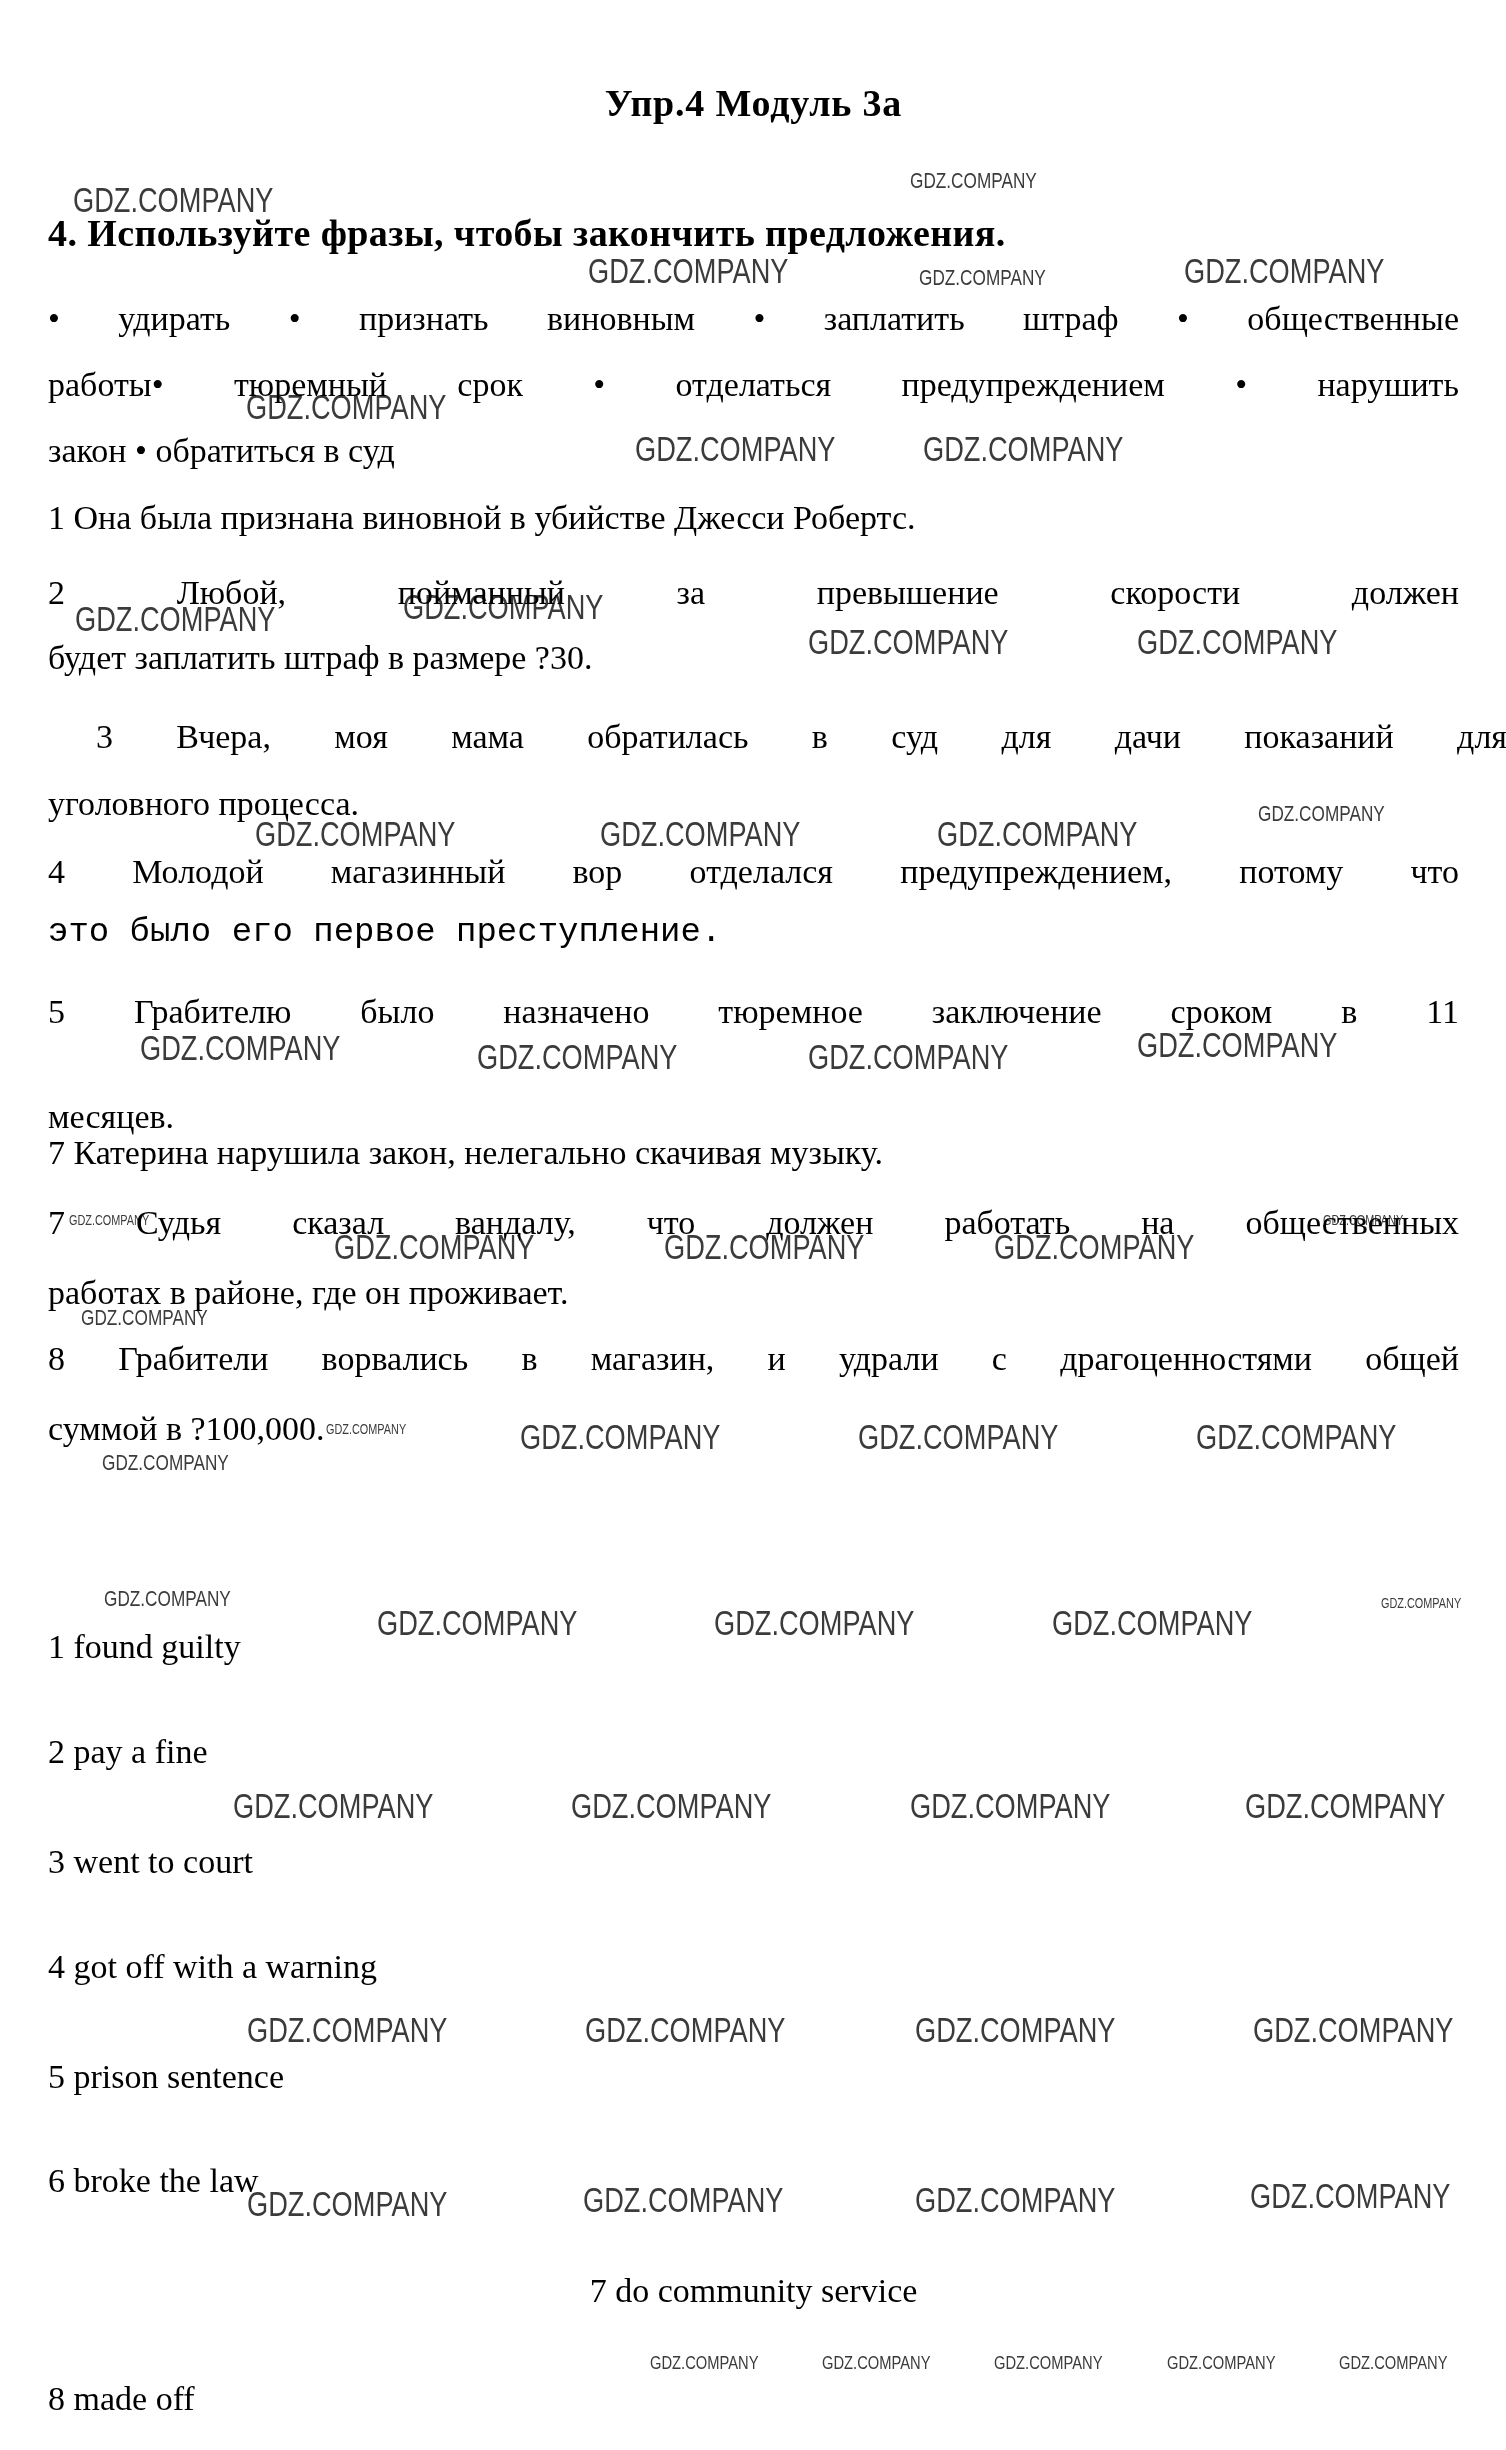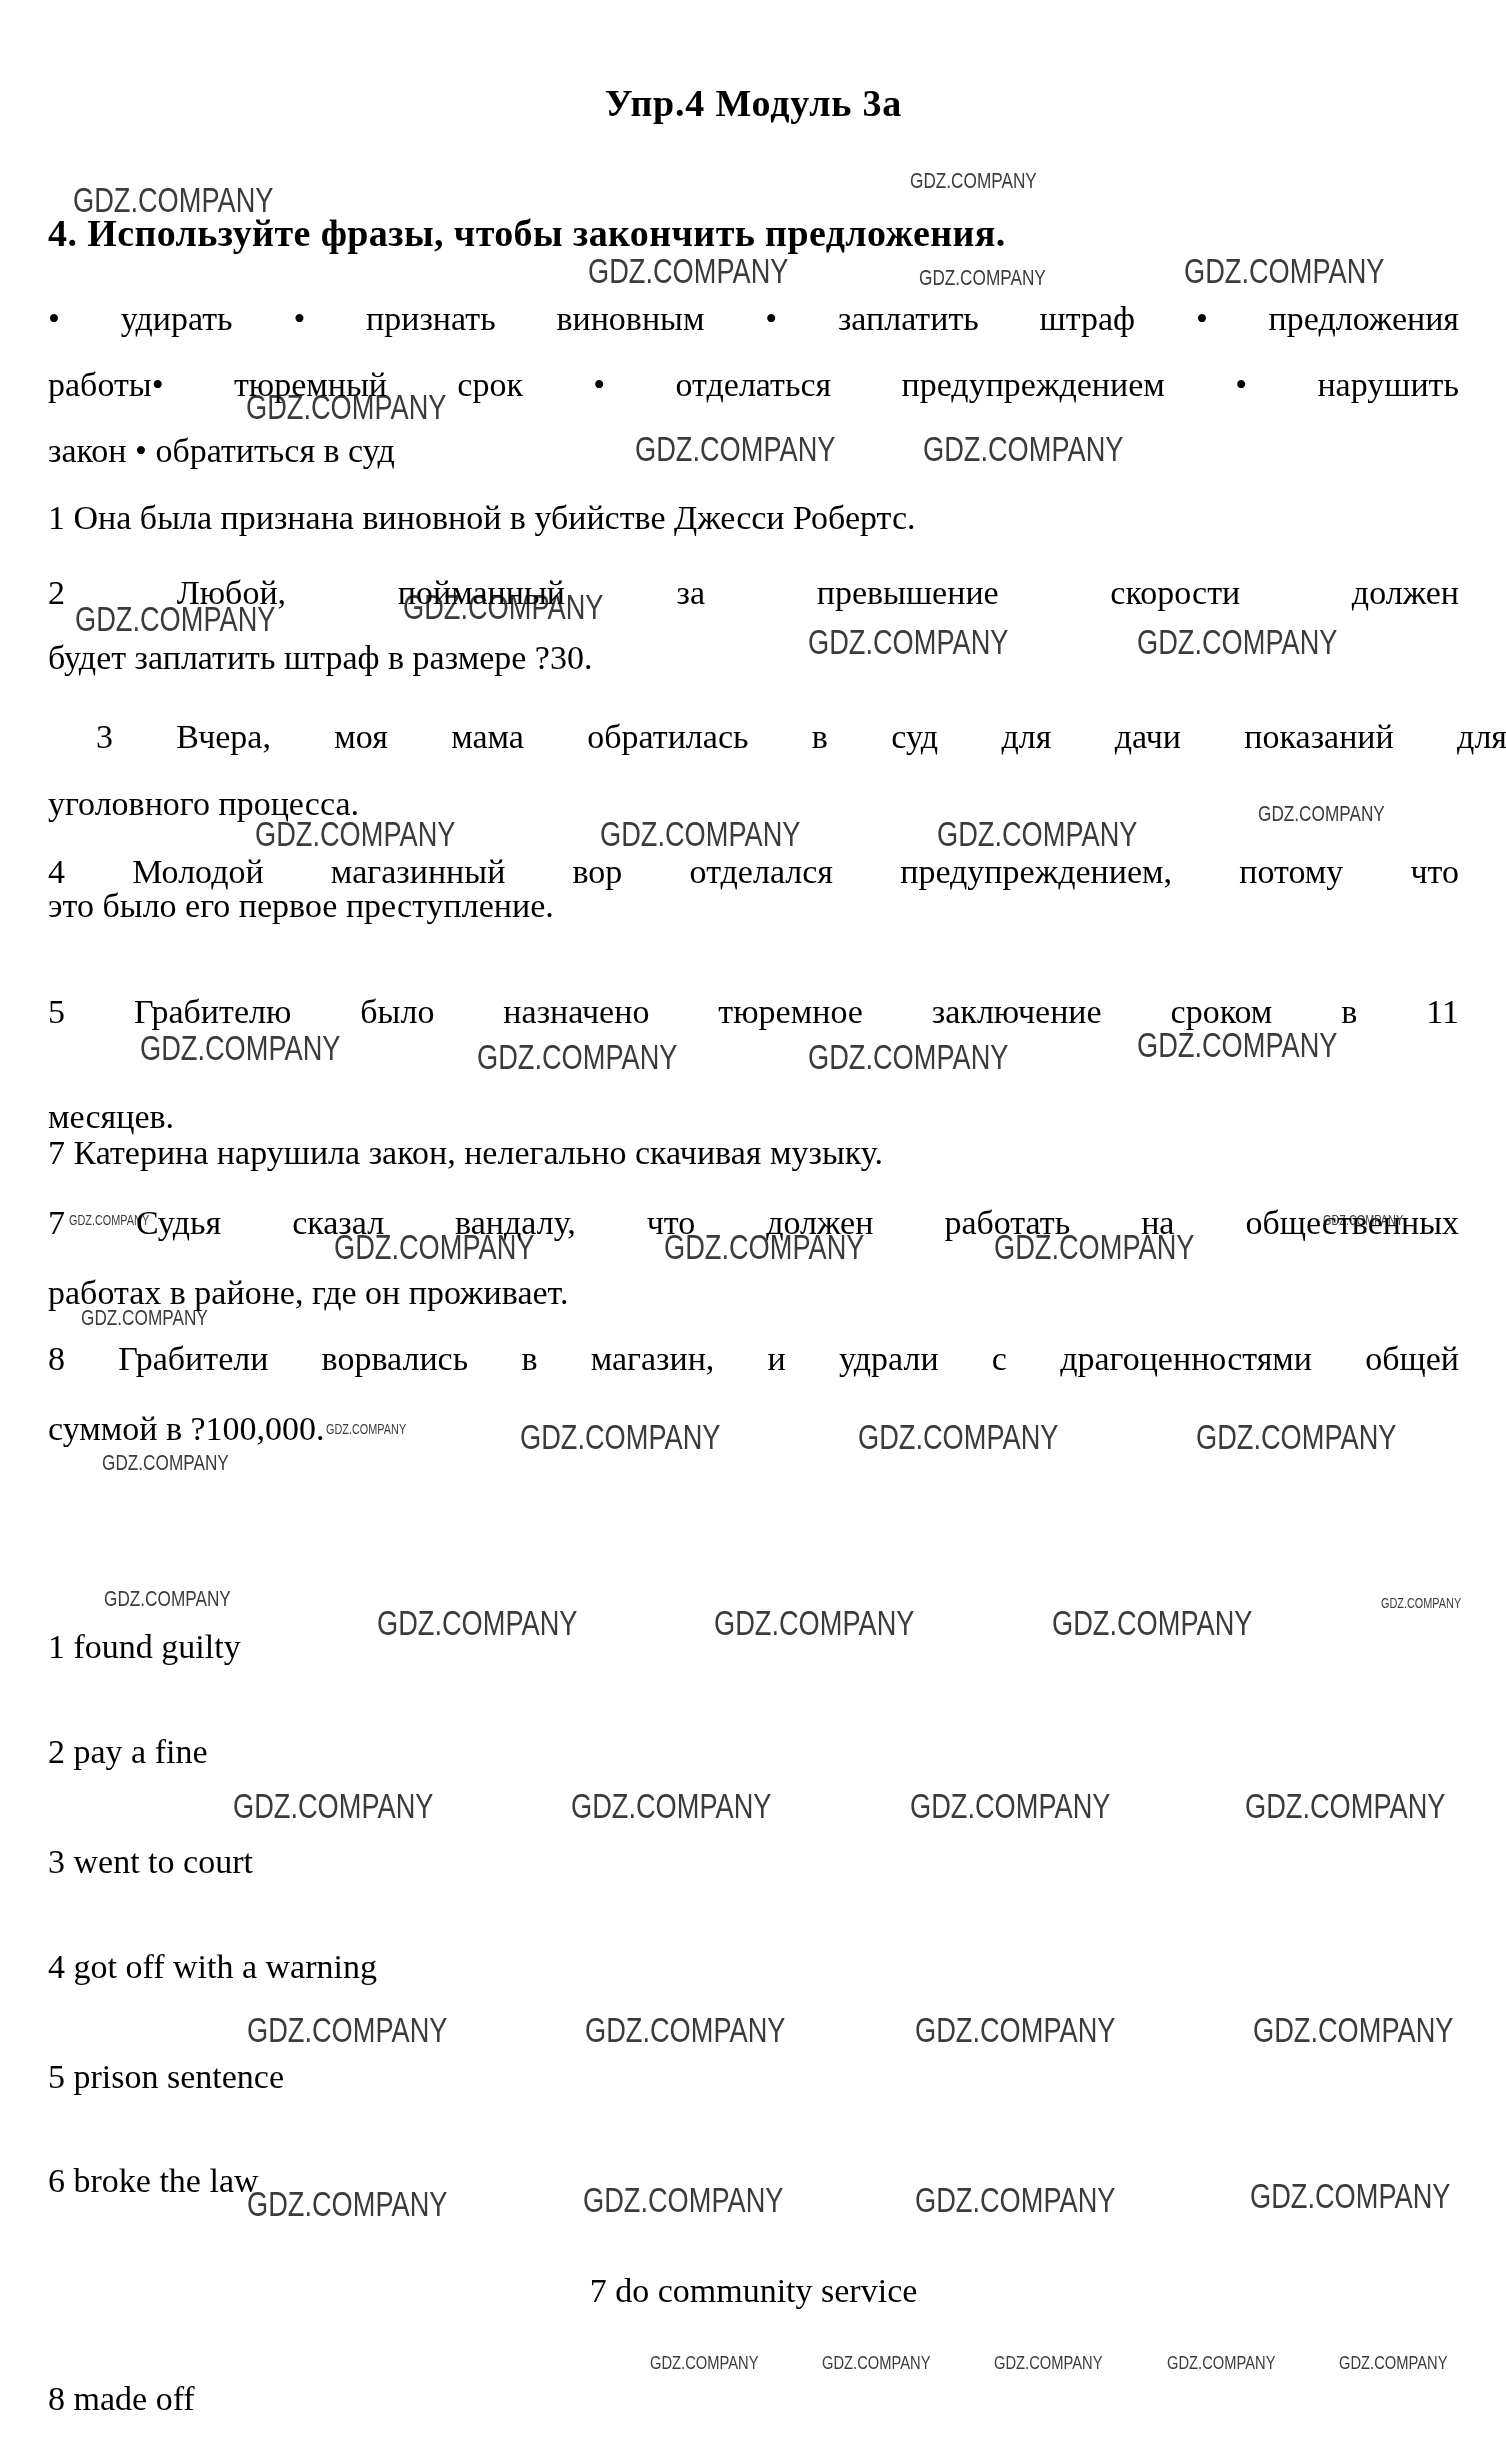--- a/index.html
+++ b/index.html
@@ -145,39 +145,39 @@
 
       <span class="wm xs" style="left: 1339px; top: 2352px;">GDZ.COMPANY</span>
     </div>
 
   <h1 class="title">Упр.4 Модуль 3а</h1>
 
   <h2 class="heading">4. Используйте фразы, чтобы закончить предложения.</h2>
 
   <div>
 
-      <div class="line j" style="top: 285px;">• удирать • признать виновным • заплатить штраф • предложения</div>
+      <div class="line j" style="top: 285px;">• удирать • признать виновным • заплатить штраф • общественные</div>
 
       <div class="line j" style="top: 351px;">работы• тюремный срок • отделаться предупреждением • нарушить</div>
 
       <div class="line" style="top: 417px;">закон • обратиться в суд</div>
 
       <div class="line" style="top: 484px;">1 Она была признана виновной в убийстве Джесси Робертс.</div>
 
       <div class="line j" style="top: 559px;">2 Любой, пойманный за превышение скорости должен</div>
 
       <div class="line" style="top: 624px;">будет заплатить штраф в размере ?30.</div>
 
       <div class="line j" style="top: 703px; margin-left: 48px;">3 Вчера, моя мама обратилась в суд для дачи показаний для</div>
 
       <div class="line" style="top: 770px;">уголовного процесса.</div>
 
       <div class="line j" style="top: 838px;">4 Молодой магазинный вор отделался предупреждением, потому что</div>
 
-      <div class="line" style="top: 872px;">это было его первое преступление.</div>
+      <div class="line" style="top: 899px; font-family: Liberation Mono, monospace;">это было его первое преступление.</div>
 
       <div class="line j" style="top: 978px;">5 Грабителю было назначено тюремное заключение сроком в 11</div>
 
       <div class="line" style="top: 1083px;">месяцев.</div>
 
       <div class="line" style="top: 1119px;">7 Катерина нарушила закон, нелегально скачивая музыку.</div>
 
       <div class="line j" style="top: 1189px;">7 Судья сказал вандалу, что должен работать на общественных</div>
 
       <div class="line" style="top: 1259px;">работах в районе, где он проживает.</div>

